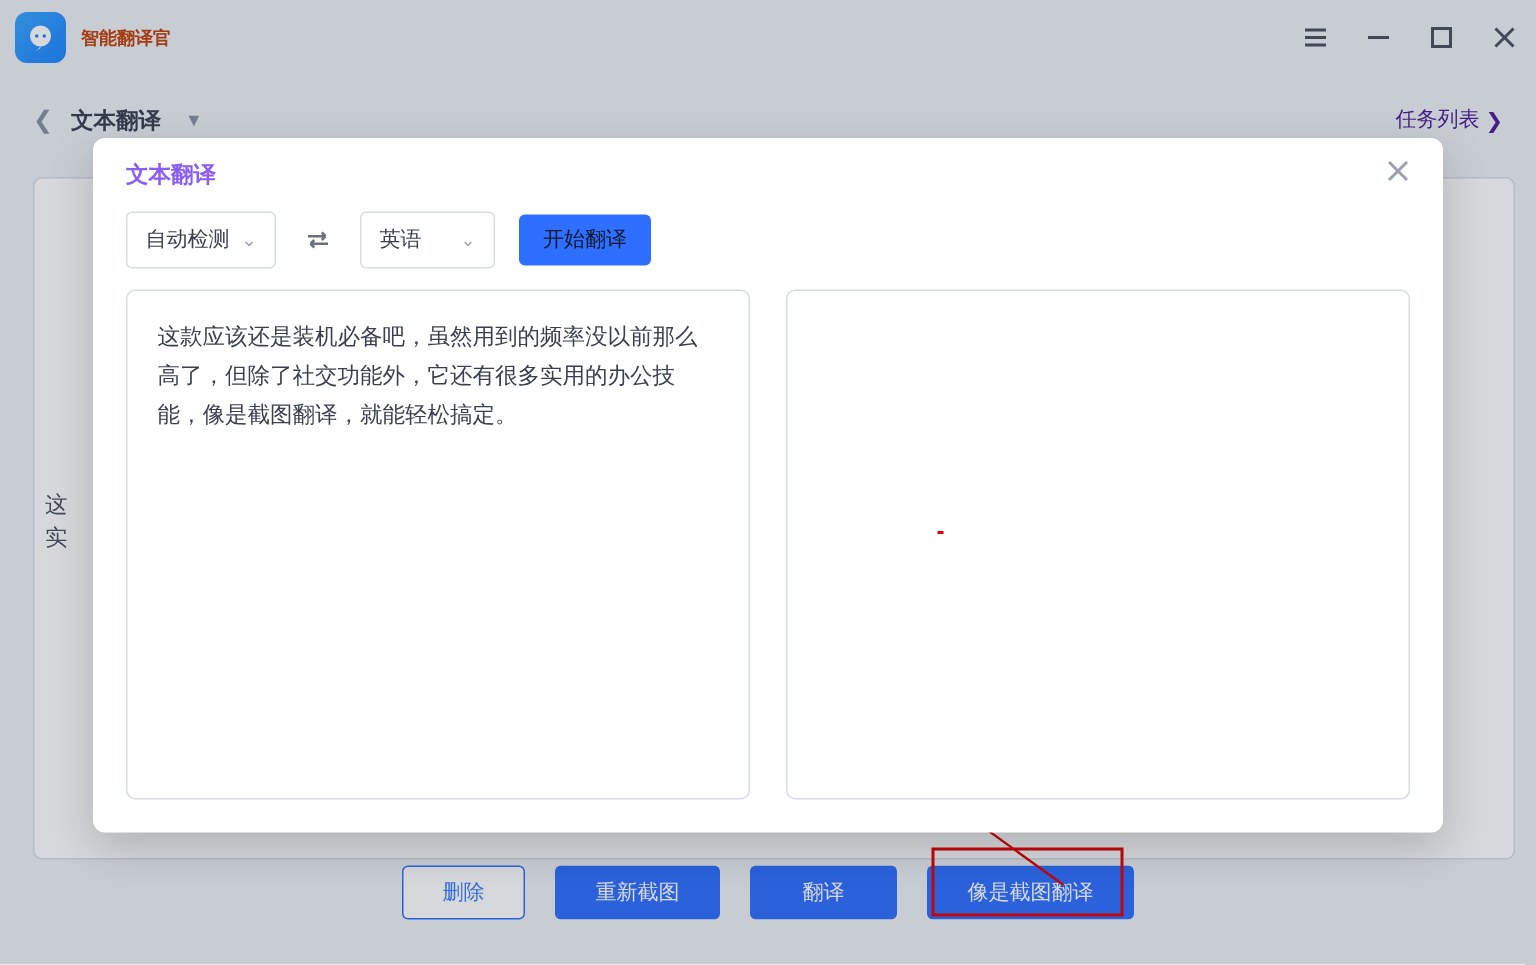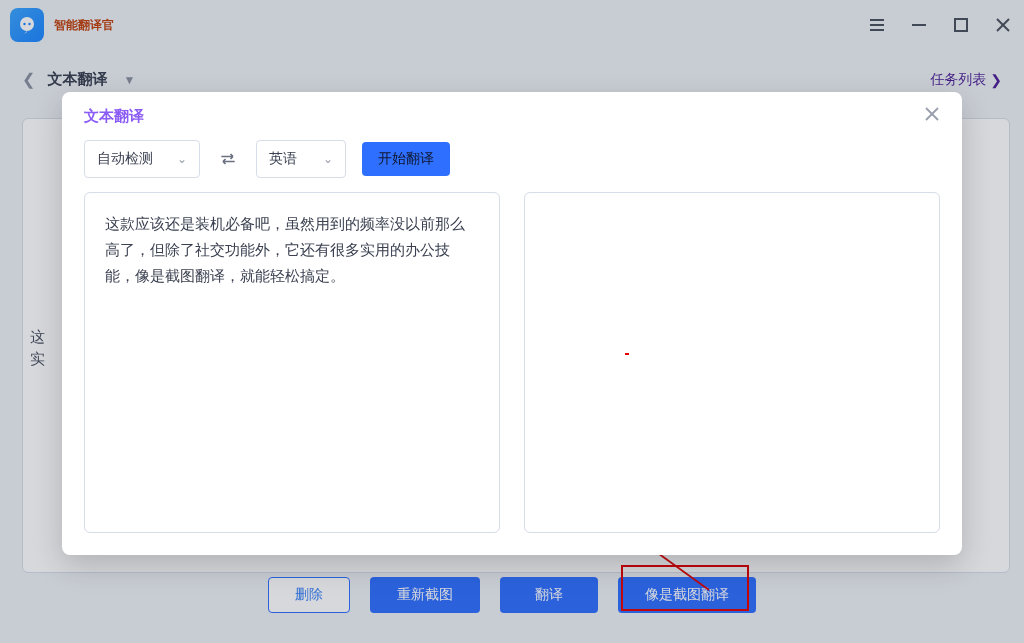--- a/index.html
+++ b/index.html
@@ -130,21 +130,21 @@
       gap:16px;
       padding:4px 22px 14px;
     }
     .select-box {
       height:34px;
       border:1px solid #d6dde7;
       border-radius:4px;
       padding:18px 12px;
       display:flex;
       align-items:center;
-      gap:24px;
+      gap:8px;
       font-size:14px;
       color:#3a4050;
       background:#fff;
       cursor:pointer;
       min-width:100px;
       justify-content:space-between;
     }
     .select-box.small { min-width:90px; }
     .chev { color:#9aa0ad; font-size:12px; }
     .swap-icon {

